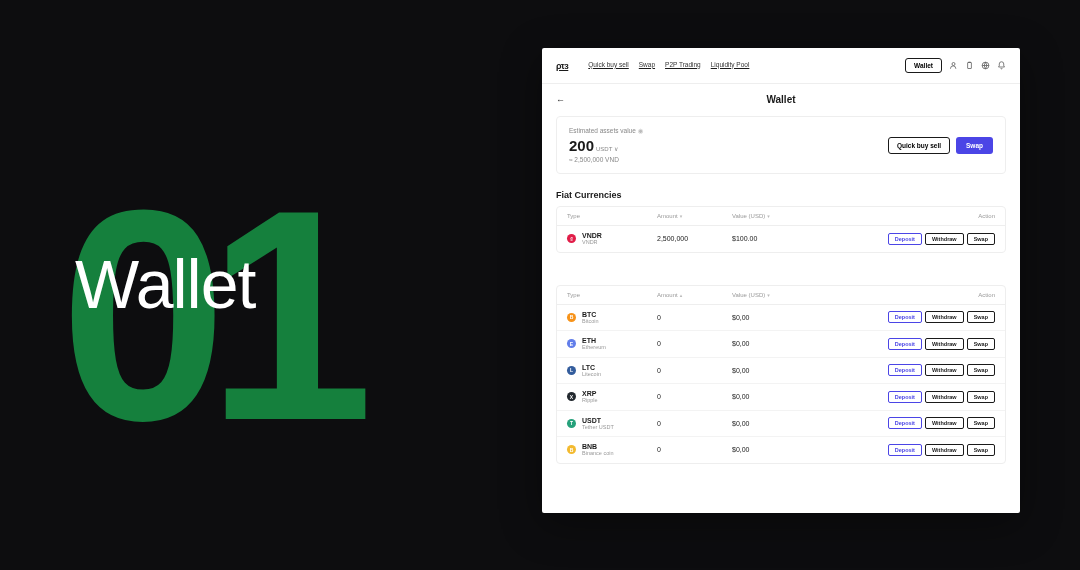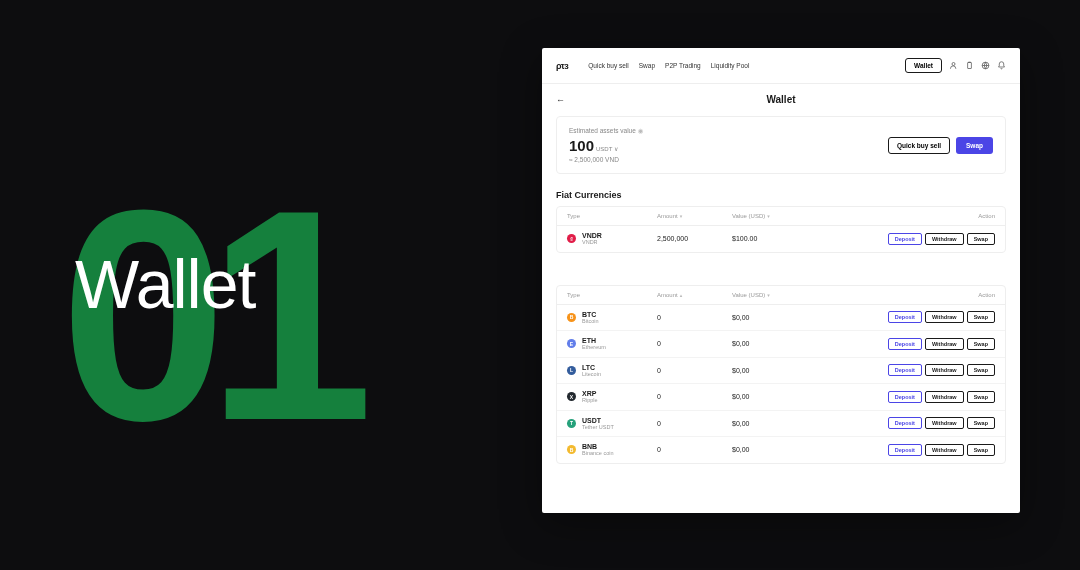--- a/index.html
+++ b/index.html
@@ -50,21 +50,21 @@
     }
 
     
     .header {
       display: flex;
       align-items: center;
       justify-content: space-between;
       padding: 10px 14px;
       border-bottom: 1px solid #eee;
     }
-    .header-left { display: flex; align-items: center; gap: 20px; }
+    .header-left { display: flex; gap: 20px; text-decoration: underline; }
     .logo {
       font-weight: 900;
       font-size: 9px;
       letter-spacing: -0.5px;
     }
     .nav { display: flex; gap: 10px; font-size: 6.5px; color: #333; }
     .nav span { cursor: pointer; }
     .header-right { display: flex; align-items: center; gap: 6px; }
     .wallet-btn {
       border: 1px solid #1a1a1a;
@@ -255,21 +255,21 @@
     <span class="back-arrow">←</span>
     <div class="page-title">Wallet</div>
   </div>
 
   <div class="summary">
     <div>
       <div class="summary-label">
         <span>Estimated assets value</span> <span style="color:#bbb;">◉</span>
       </div>
       <div class="summary-value">
-        <span>100</span><span class="summary-unit">USDT ∨</span>
+        <span>200</span><span class="summary-unit">USDT ∨</span>
       </div>
       <div class="summary-sub">≈ 2,500,000 VND</div>
     </div>
     <div class="summary-actions">
       <button class="btn-outline">Quick buy sell</button>
       <button class="btn-primary">Swap</button>
     </div>
   </div>
 
   <div class="section">

